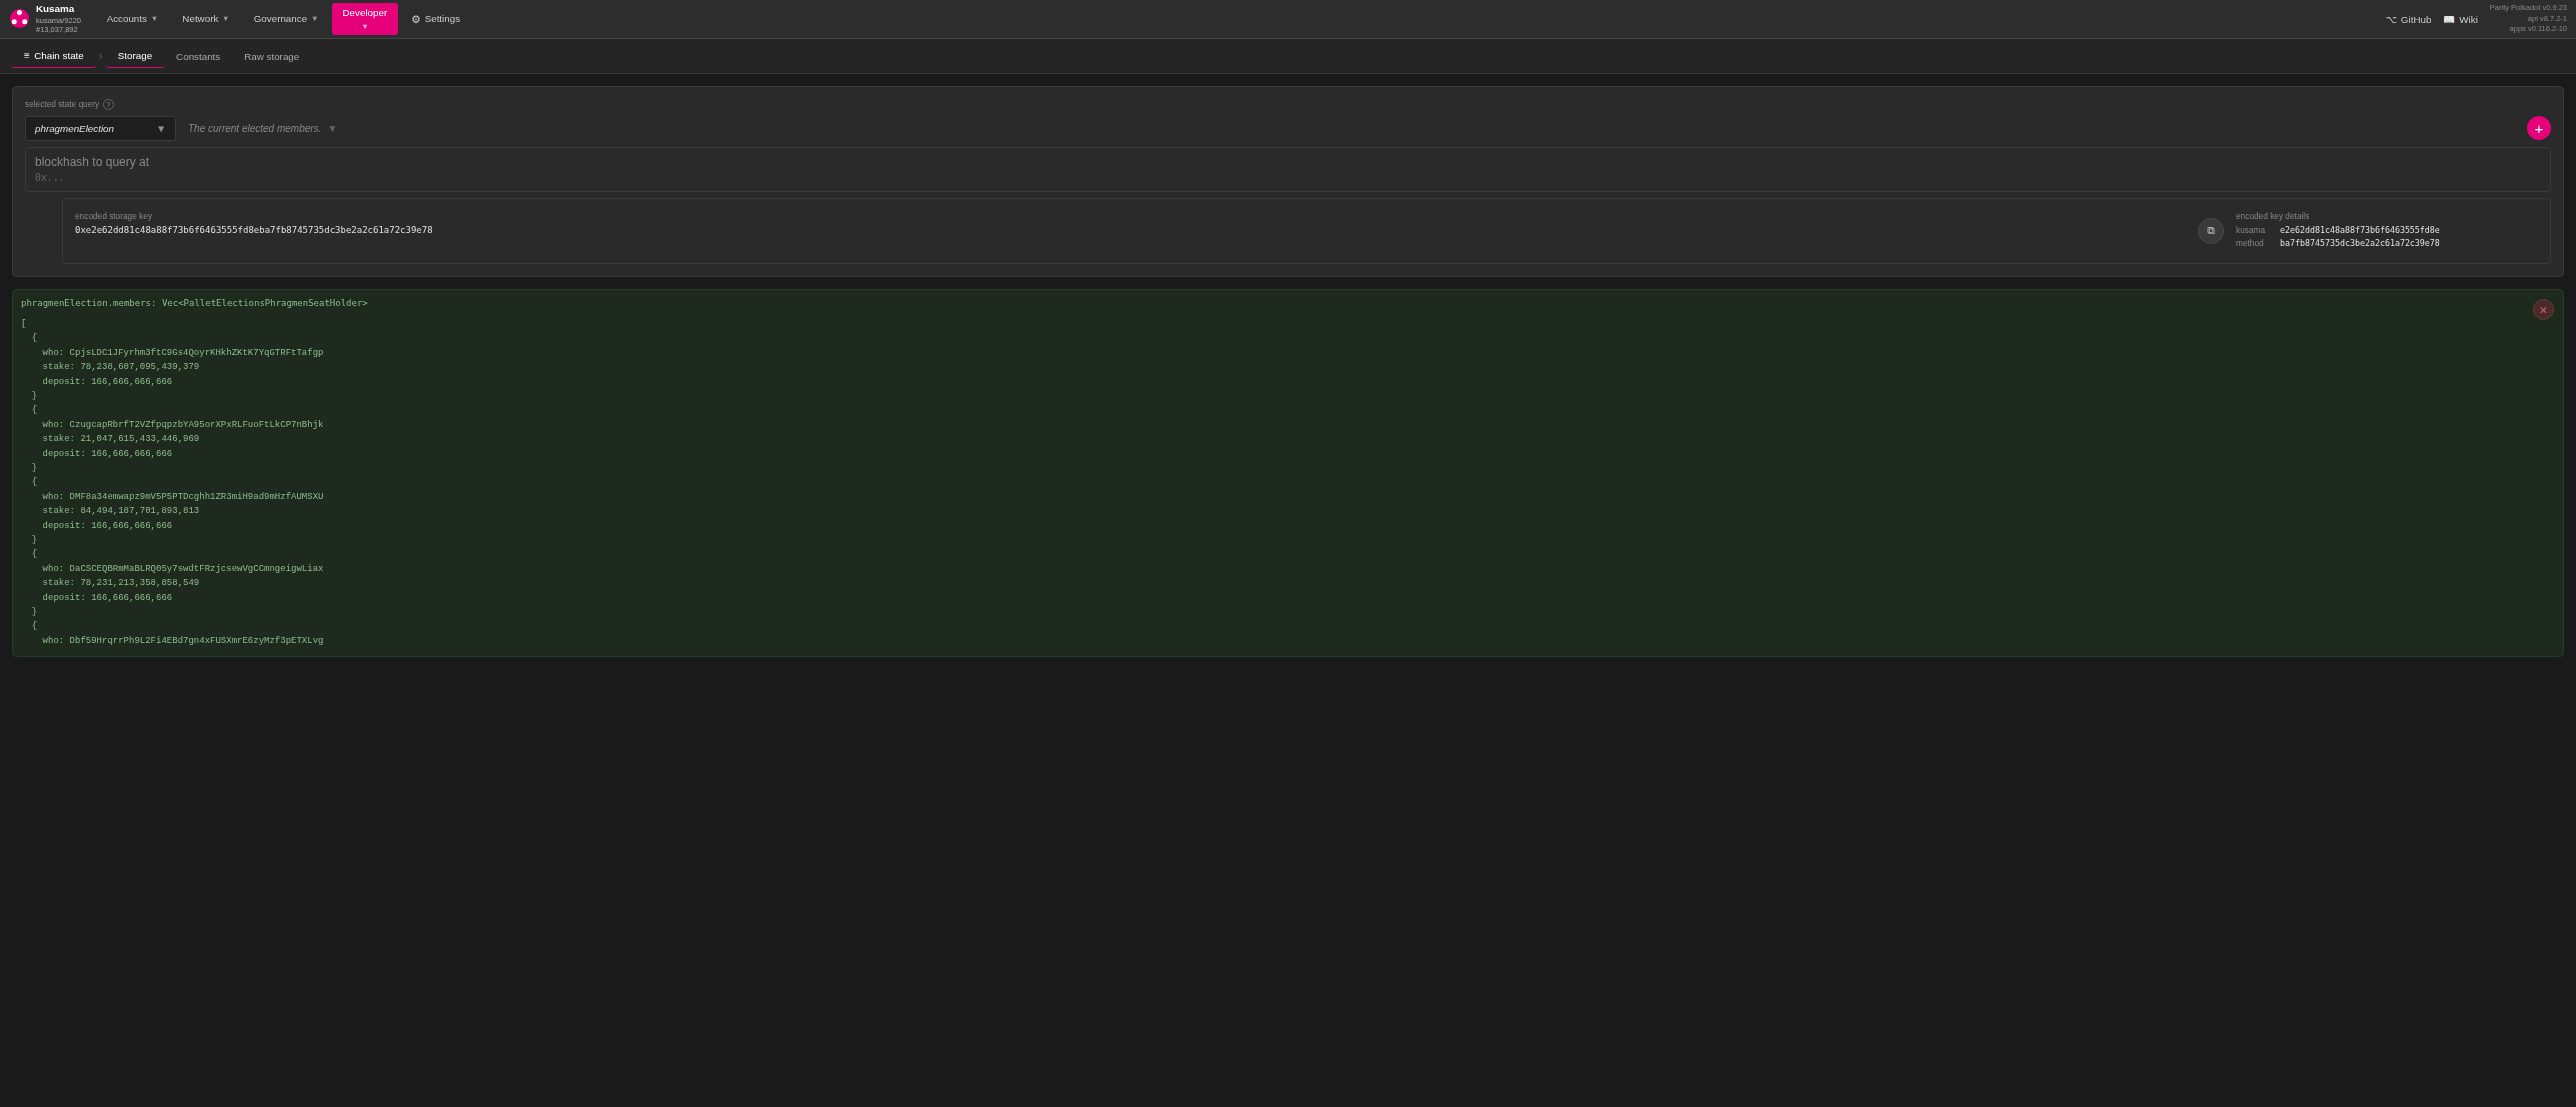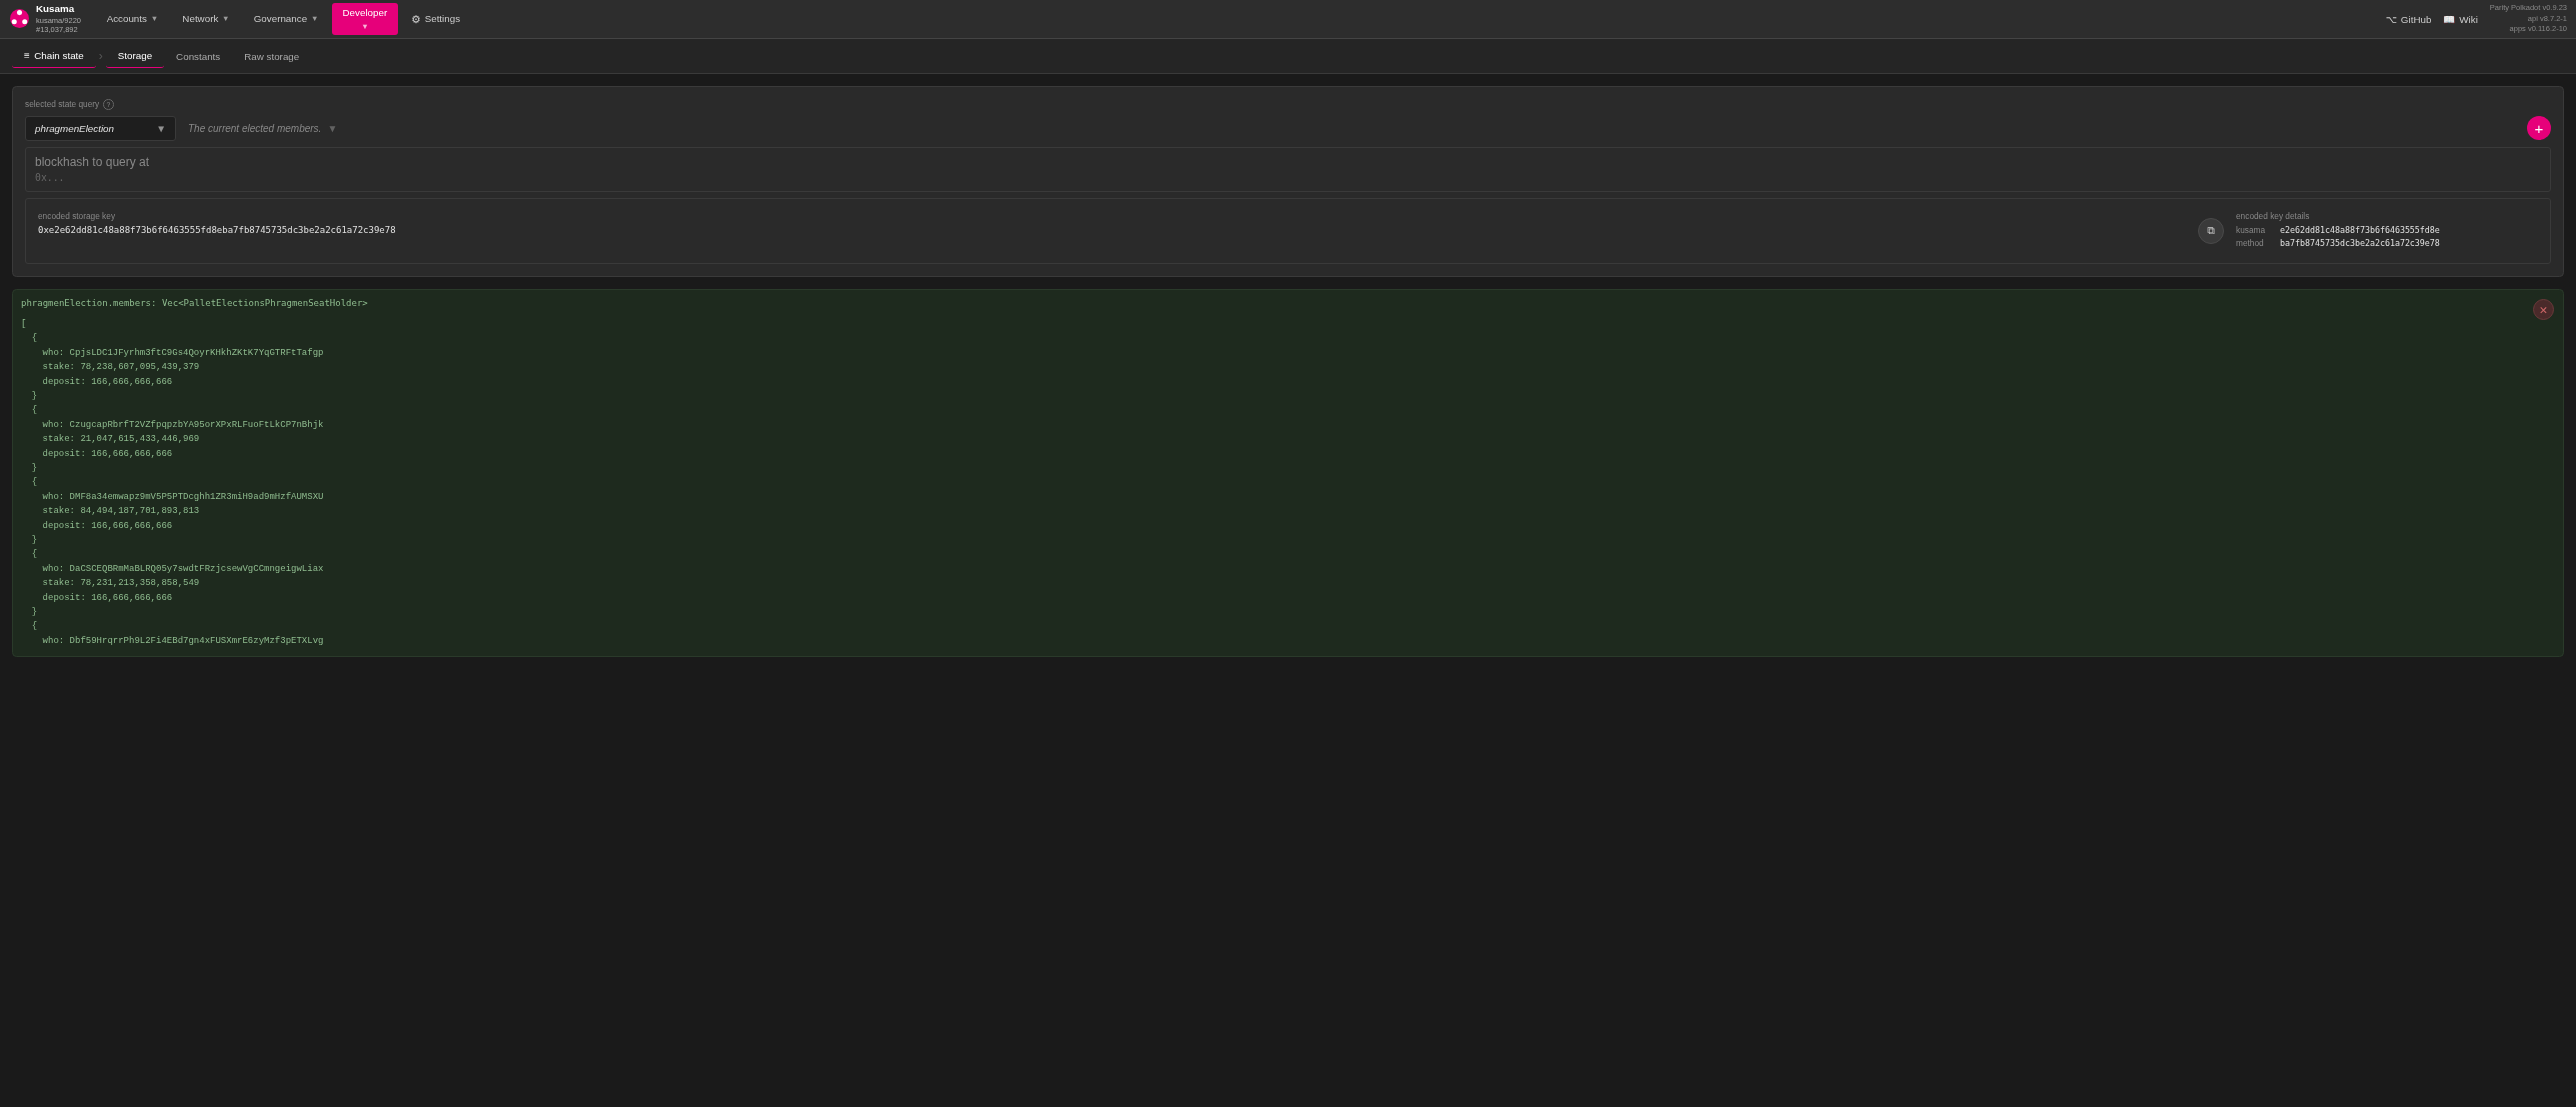--- a/index.html
+++ b/index.html
@@ -232,20 +232,21 @@
 
     
     .encoded-key-section {
       display: flex;
       gap: 12px;
       margin-top: 6px;
       background: #2a2a2a;
       border: 0.8px solid #3a3a3a;
       border-radius: 3px;
       padding: 12px;
+      margin-left: 37px;
     }
     .encoded-key-left {
       flex: 1;
     }
     .encoded-key-label {
       font-size: 8.3px;
       color: #888;
       margin-bottom: 4.5px;
     }
     .encoded-key-value {

